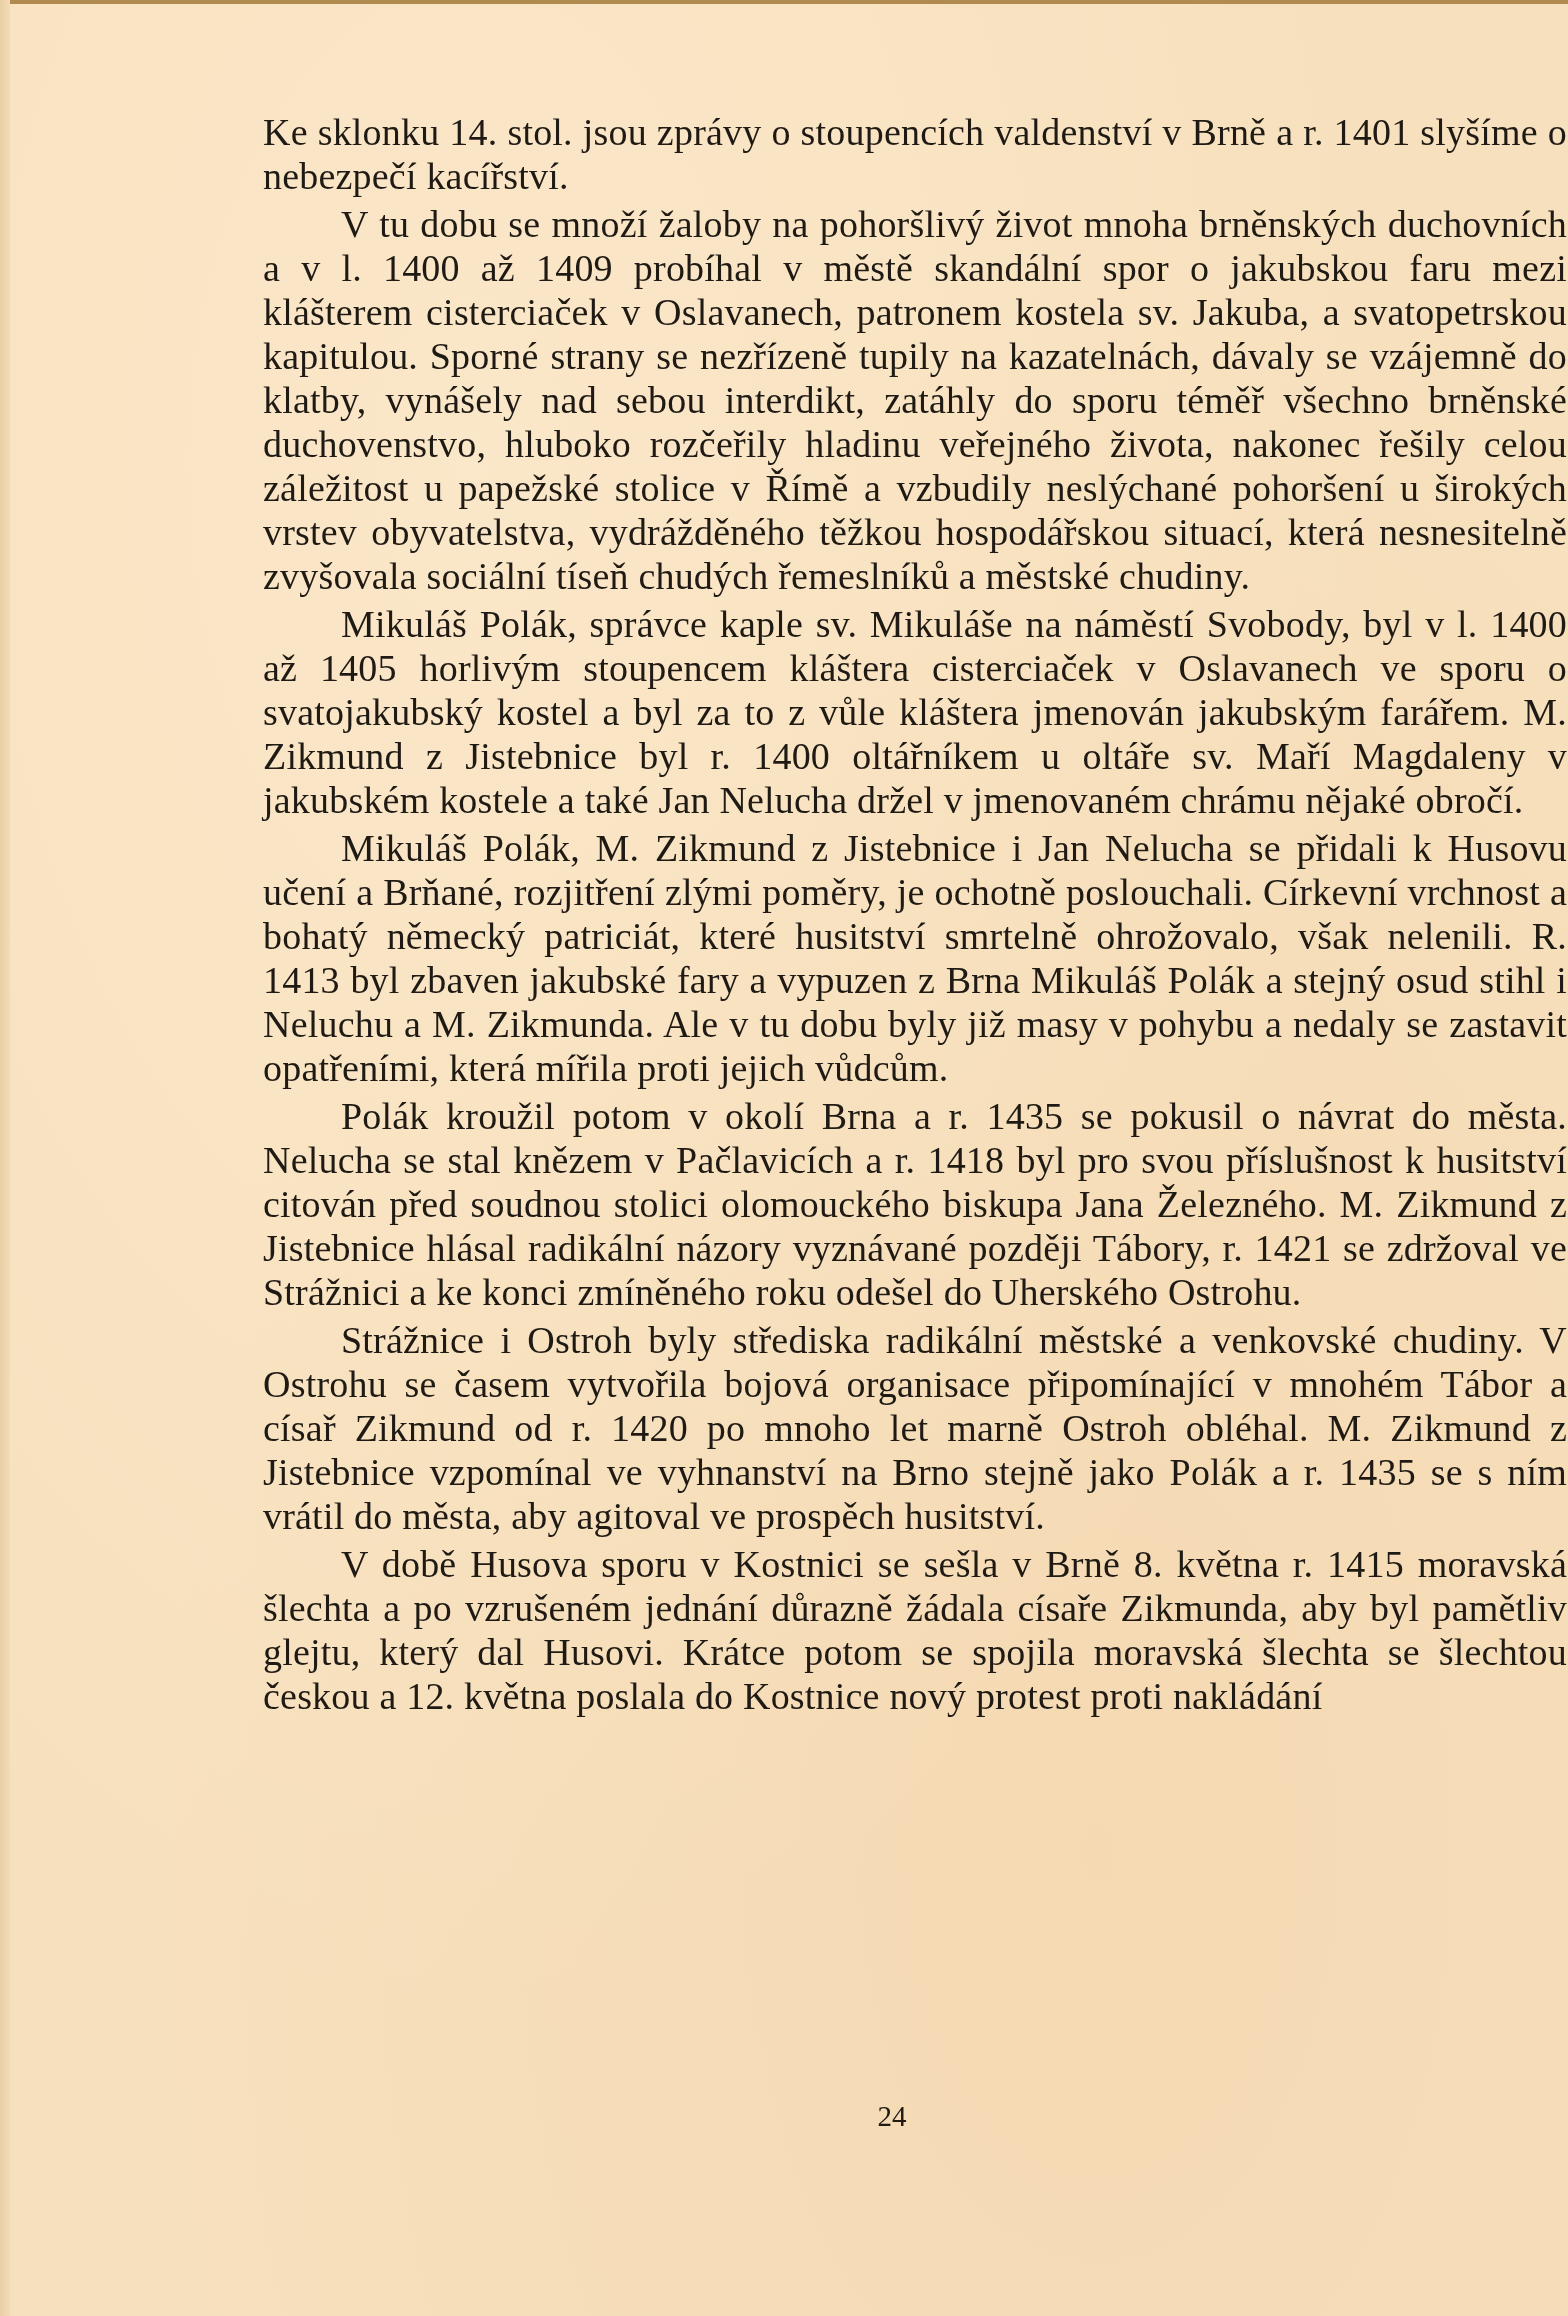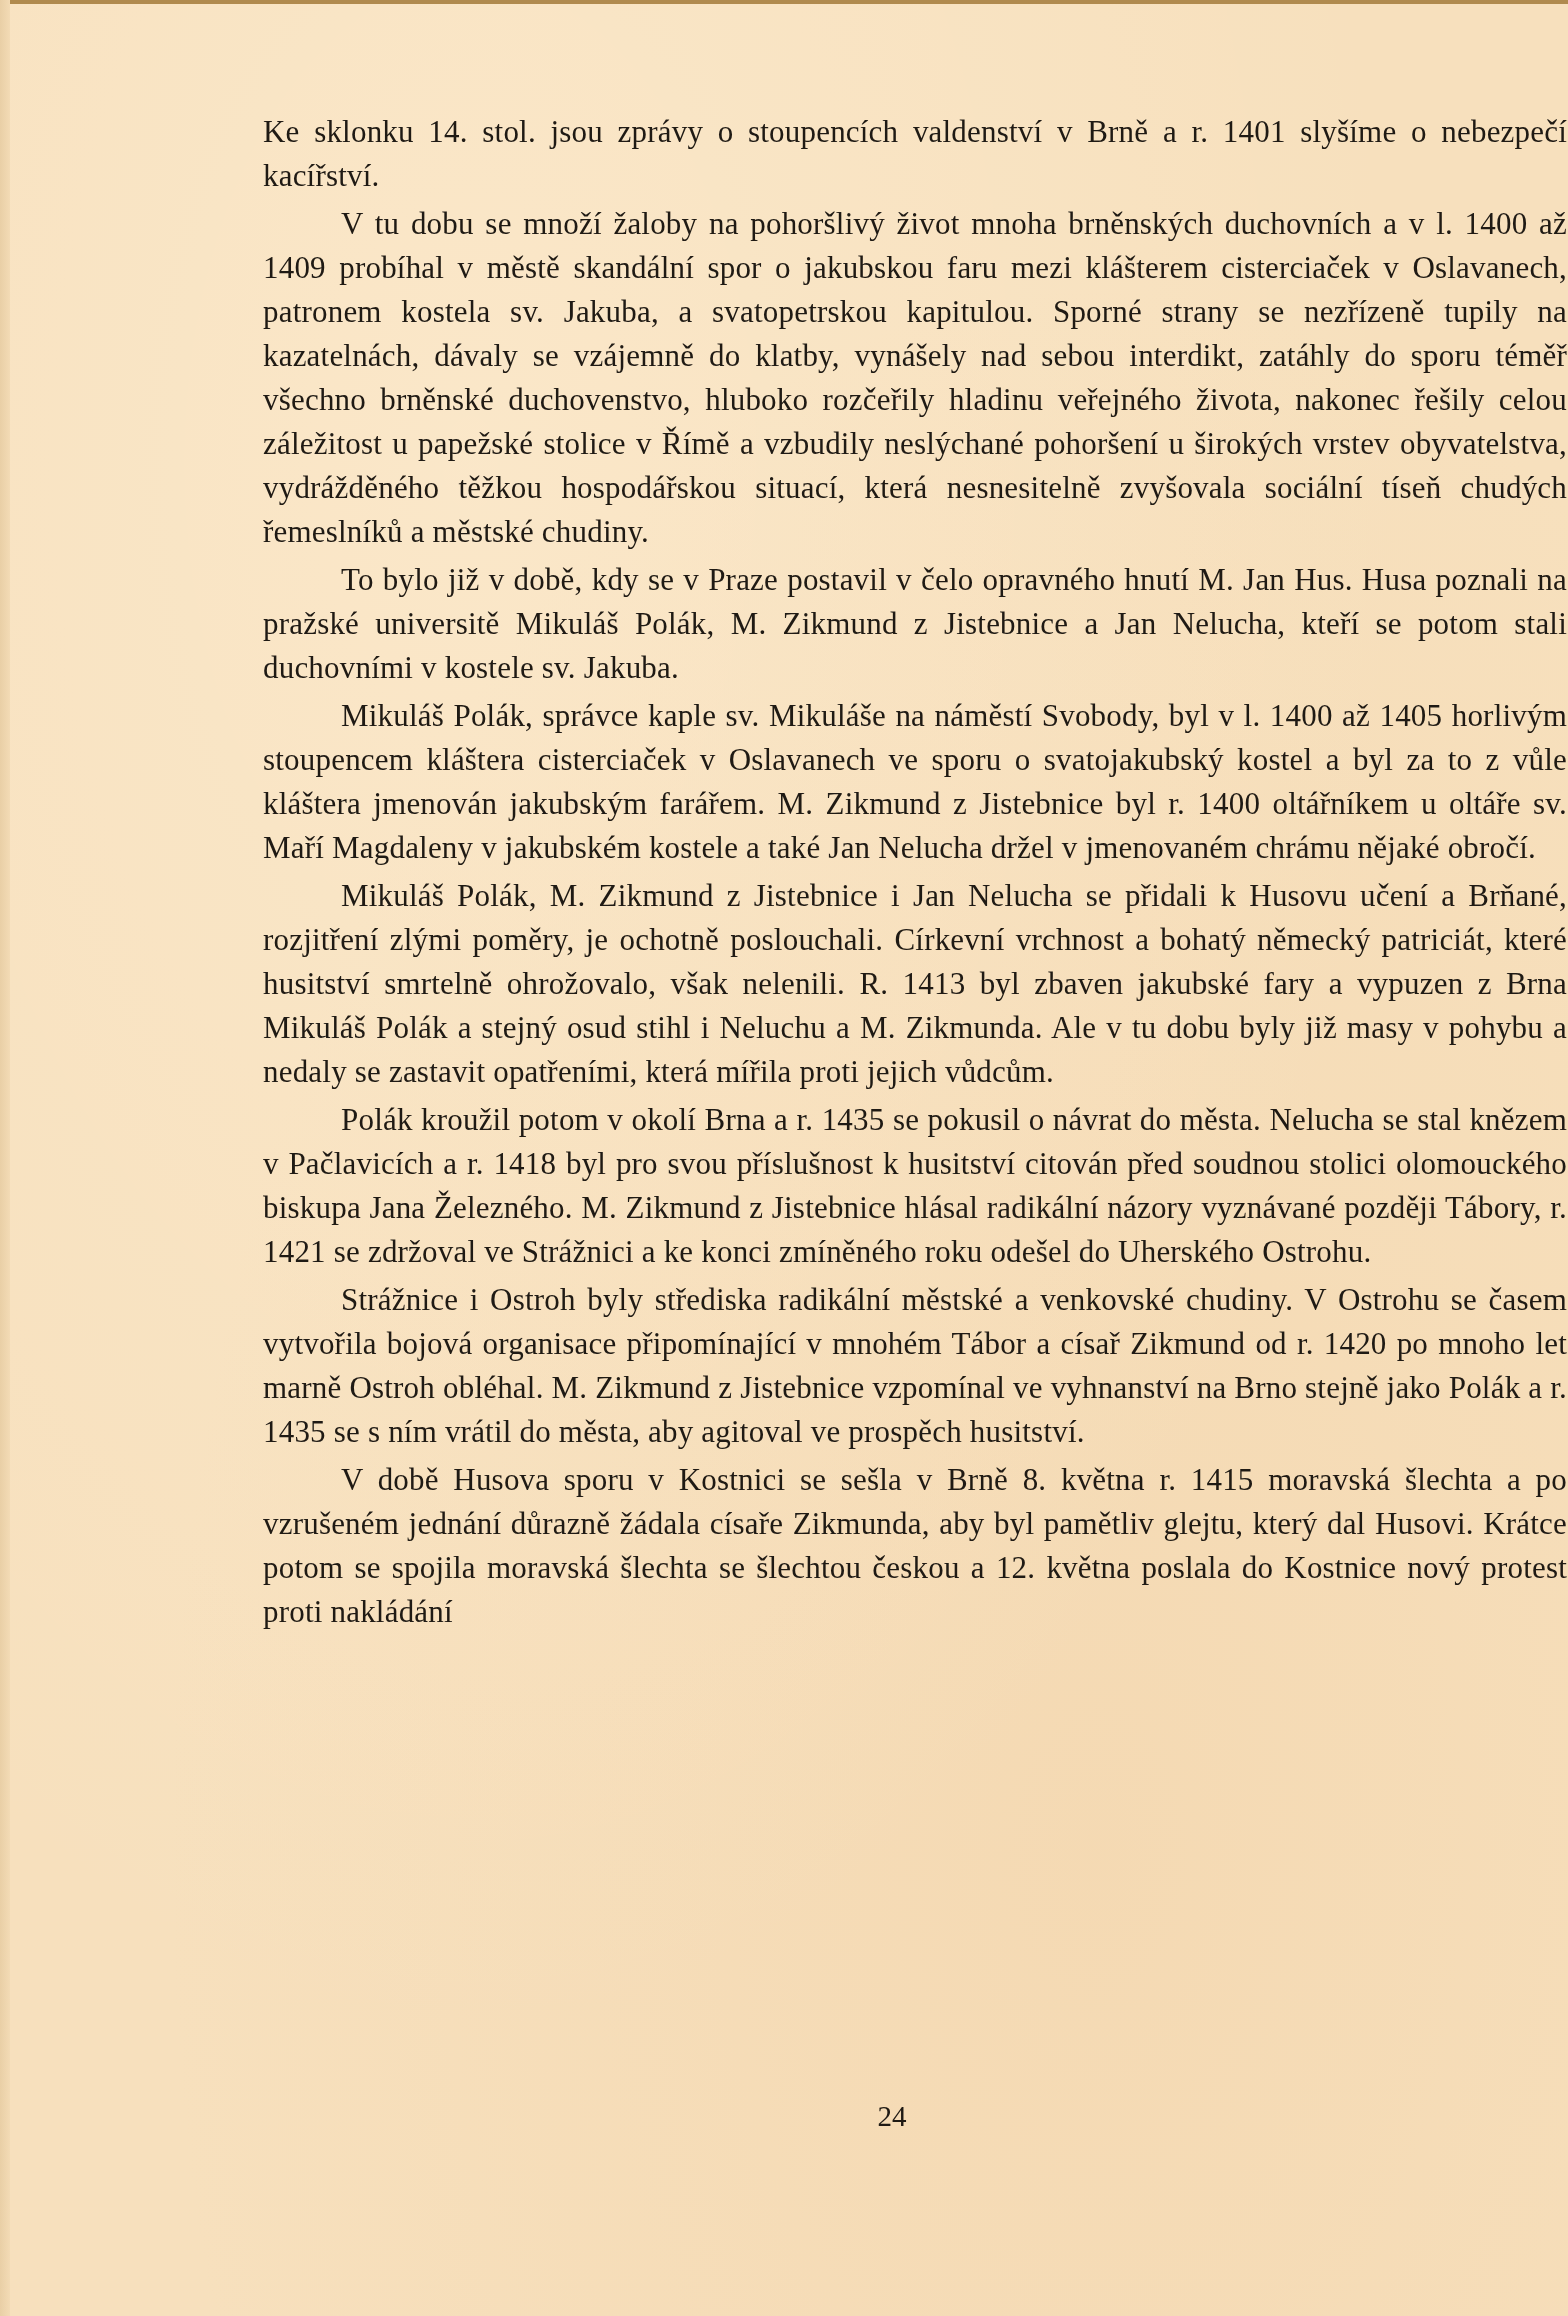--- a/index.html
+++ b/index.html
@@ -36,21 +36,21 @@
       width: 9.8px;
       height: 2316px;
       background: linear-gradient(to right, #e9cfa6, #f3dbb5);
     }
     .text-block {
       position: absolute;
       left: 263px;
       top: 110px;
       width: 1304px;
       font-family: "Liberation Serif", "DejaVu Serif", serif;
-      font-size: 31px;
+      font-size: 38px;
       line-height: 44px;
       color: #1f1a14;
       text-align: justify;
       hyphens: manual;
       letter-spacing: 0.2px;
     }
     .para {
       margin: 0;
       padding: 0;
       text-indent: 0;
@@ -75,21 +75,20 @@
 </head>
 <body>
 
 <div class="page">
   <div class="top-edge"></div>
   <div class="left-edge"></div>
 
   <div class="text-block">
     <p class="para">Ke sklonku 14. stol. jsou zprávy o stoupencích valdenství v Brně a r. 1401 slyšíme o nebezpečí kacířství.</p>
     <p class="para indent">V tu dobu se množí žaloby na pohoršlivý život mnoha brněnských duchovních a v l. 1400 až 1409 probíhal v městě skandální spor o jakubskou faru mezi klášterem cisterciaček v Oslavanech, patronem kostela sv. Jakuba, a svatopetrskou kapitulou. Sporné strany se nezřízeně tupily na kazatelnách, dávaly se vzájemně do klatby, vynášely nad sebou interdikt, zatáhly do sporu téměř všechno brněnské duchovenstvo, hluboko rozčeřily hladinu veřejného života, nakonec řešily celou záležitost u papežské stolice v Římě a vzbudily neslýchané pohoršení u širokých vrstev obyvatelstva, vydrážděného těžkou hospodářskou situací, která nesnesitelně zvyšovala sociální tíseň chudých řemeslníků a městské chudiny.</p>
-    <p class="para indent">To bylo již v době, kdy se v Praze postavil v čelo opravného hnutí M. Jan Hus. Husa poznali na pražské universitě Mikuláš Polák, M. Zikmund z Jistebnice a Jan Nelucha, kteří se potom stali duchovními v kostele sv. Jakuba.</p>
     <p class="para indent">Mikuláš Polák, správce kaple sv. Mikuláše na náměstí Svobody, byl v l. 1400 až 1405 horlivým stoupencem kláštera cisterciaček v Oslavanech ve sporu o svatojakubský kostel a byl za to z vůle kláštera jmenován jakubským farářem. M. Zikmund z Jistebnice byl r. 1400 oltářníkem u oltáře sv. Maří Magdaleny v jakubském kostele a také Jan Nelucha držel v jmenovaném chrámu nějaké obročí.</p>
     <p class="para indent">Mikuláš Polák, M. Zikmund z Jistebnice i Jan Nelucha se přidali k Husovu učení a Brňané, rozjitření zlými poměry, je ochotně poslouchali. Církevní vrchnost a bohatý německý patriciát, které husitství smrtelně ohrožovalo, však nelenili. R. 1413 byl zbaven jakubské fary a vypuzen z Brna Mikuláš Polák a stejný osud stihl i Neluchu a M. Zikmunda. Ale v tu dobu byly již masy v pohybu a nedaly se zastavit opatřeními, která mířila proti jejich vůdcům.</p>
     <p class="para indent">Polák kroužil potom v okolí Brna a r. 1435 se pokusil o návrat do města. Nelucha se stal knězem v Pačlavicích a r. 1418 byl pro svou příslušnost k husitství citován před soudnou stolici olomouckého biskupa Jana Železného. M. Zikmund z Jistebnice hlásal radikální názory vyznávané později Tábory, r. 1421 se zdržoval ve Strážnici a ke konci zmíněného roku odešel do Uherského Ostrohu.</p>
     <p class="para indent">Strážnice i Ostroh byly střediska radikální městské a venkovské chudiny. V Ostrohu se časem vytvořila bojová organisace připomínající v mnohém Tábor a císař Zikmund od r. 1420 po mnoho let marně Ostroh obléhal. M. Zikmund z Jistebnice vzpomínal ve vyhnanství na Brno stejně jako Polák a r. 1435 se s ním vrátil do města, aby agitoval ve prospěch husitství.</p>
     <p class="para indent">V době Husova sporu v Kostnici se sešla v Brně 8. května r. 1415 moravská šlechta a po vzrušeném jednání důrazně žádala císaře Zikmunda, aby byl pamětliv glejtu, který dal Husovi. Krátce potom se spojila moravská šlechta se šlechtou českou a 12. května poslala do Kostnice nový protest proti nakládání</p>
   </div>
 
   <div class="page-number">24</div>
 </div>
 

